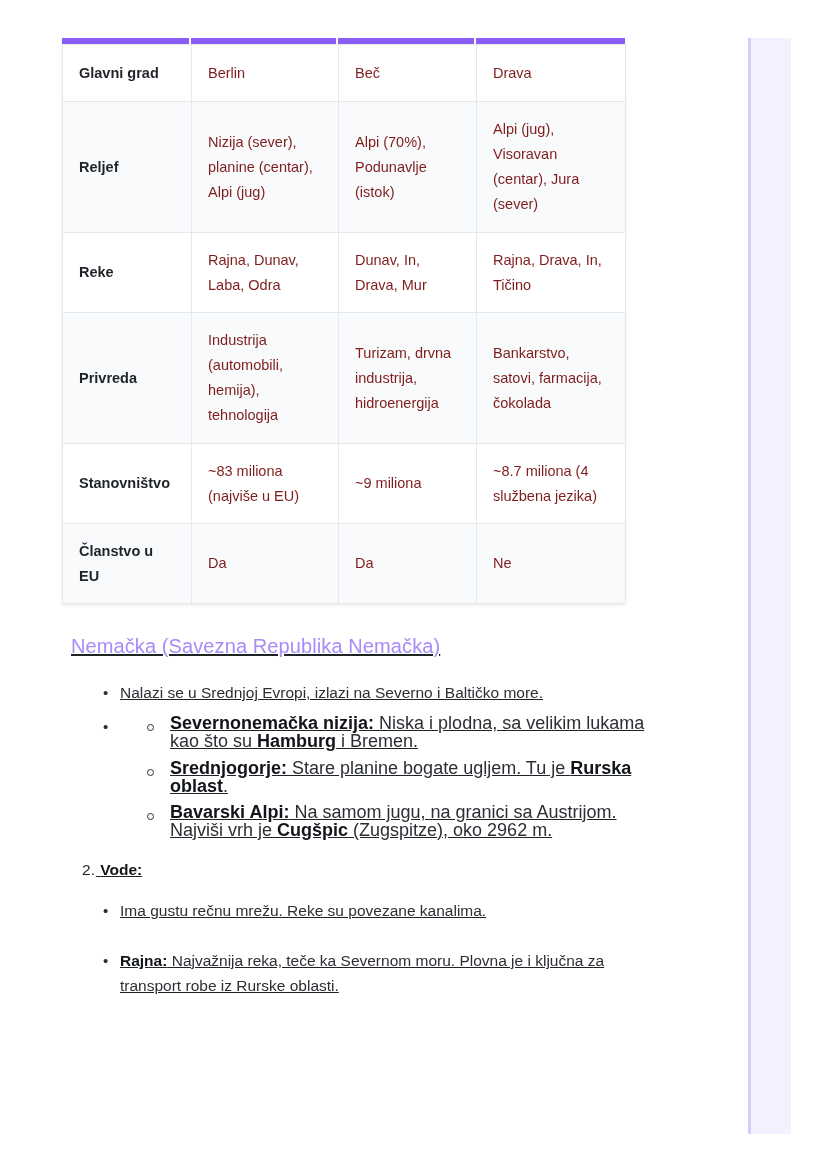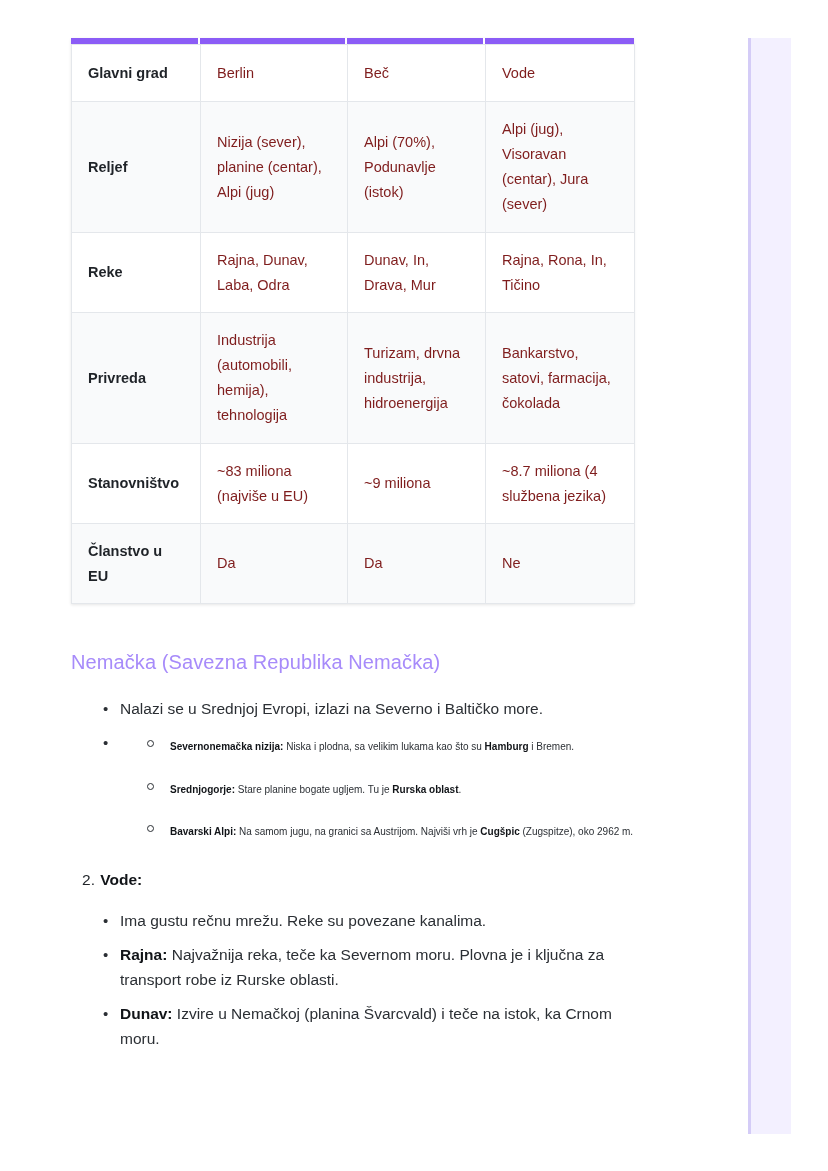--- a/index.html
+++ b/index.html
@@ -9,47 +9,47 @@
       color: #1f2328;
     }
     .side-panel {
       position: absolute; left: 748px; top: 38px; width: 43px; height: 1096px;
       background: #f3f0ff; border-left: 3px solid #d4ccf7; box-sizing: border-box;
     }
     .watermark {
       position: absolute; left: 685px; top: 1157px; font-size: 10px; color: #b9b9c3; margin-top: 44px;
     }
     .table-wrap {
-      position: absolute; left: 71px; top: 38px; width: 563px;
+      position: absolute; left: 62px; top: 38px; width: 563px;
       box-shadow: 0 1px 3px rgba(0,0,0,0.10);
     }
     .accent-bar { height: 6px; background: #8b5cf6; display: flex; }
     .accent-bar span { border-right: 2px solid #ffffff; height: 6px; box-sizing: border-box; }
     table { border-collapse: collapse; width: 563px; table-layout: fixed; font-size: 14.5px; }
     td {
       border: 1px solid #e4e7eb; padding: 0 16px; vertical-align: middle;
       line-height: 25px; color: #7f1d1d;
     }
     tr:nth-child(even) td { background: #f9fafb; }
     td.rowhead { font-weight: bold; color: #1f2328; }
     .c0 { width: 129px; } .c1 { width: 147px; } .c2 { width: 138px; } .c3 { width: 149px; }
 
-    .content { position: absolute; left: 71px; top: 644px; width: 580px; }
+    .content { position: absolute; left: 71px; top: 628px; width: 580px; text-decoration: underline; }
     h2 {
       margin: 0; font-size: 20px; font-weight: normal; color: #a78bfa; height: 36px; line-height: 36px;
       letter-spacing: 0.1px;
     }
     .olitem { font-size: 15.5px; line-height: 25px; color: #1f2328; }
     .olitem .num { display: inline-block; width: 24px; text-align: right; padding-right: 1px; }
     .olitem b { font-weight: bold; }
     ul.l1 { list-style: none; margin: 0; padding: 0 0 0 32px; }
     ul.l1 > li { position: relative; padding-left: 17px; font-size: 15.5px; line-height: 25px; color: #2b2f34; }
     ul.l1 > li::before { content: "•"; position: absolute; left: 0; top: 0; font-size: 15px; }
     ul.l2 { list-style: none; margin: 0; padding: 0 0 0 25px; }
-    ul.l2 > li { position: relative; padding-left: 25px; font-size: 10px; line-height: 34px; color: #2b2f34; }
+    ul.l2 > li { position: relative; padding-left: 25px; font-size: 18px; line-height: 18px; color: #2b2f34; }
     ul.l2 > li::before {
       content: ""; position: absolute; left: 2px; top: 10px; width: 5px; height: 5px;
       border: 1.2px solid #2b2f34; border-radius: 50%;
     }
     b { color: #111418; }
   </style>
 </head>
 <body>
 
 <div class="side-panel"></div>
@@ -66,33 +66,33 @@
         <col class="c0">
         <col class="c1">
         <col class="c2">
         <col class="c3">
       </colgroup>
     <tbody>
         <tr style="height:57px">
       <td class="rowhead">Glavni grad</td>
       <td>Berlin</td>
       <td>Beč</td>
-      <td>Vode</td>
+      <td>Drava</td>
     </tr>
     <tr style="height:131px">
       <td class="rowhead">Reljef</td>
       <td>Nizija (sever), planine (centar), Alpi (jug)</td>
       <td>Alpi (70%), Podunavlje (istok)</td>
       <td>Alpi (jug), Visoravan (centar), Jura (sever)</td>
     </tr>
     <tr style="height:80px">
       <td class="rowhead">Reke</td>
       <td>Rajna, Dunav, Laba, Odra</td>
       <td>Dunav, In, Drava, Mur</td>
-      <td>Rajna, Rona, In, Tičino</td>
+      <td>Rajna, Drava, In, Tičino</td>
     </tr>
     <tr style="height:131px">
       <td class="rowhead">Privreda</td>
       <td>Industrija (automobili, hemija), tehnologija</td>
       <td>Turizam, drvna industrija, hidroenergija</td>
       <td>Bankarstvo, satovi, farmacija, čokolada</td>
     </tr>
     <tr style="height:80px">
       <td class="rowhead">Stanovništvo</td>
       <td>~83 miliona (najviše u EU)</td>
@@ -130,22 +130,19 @@
     </li>
   </ul>
 
   <div class="olitem" style="margin-top:18px">
     <span class="num">2.</span>
     <b>Vode:</b>
   </div>
 
   <ul class="l1" style="margin-top:16px">
     <li>Ima gustu rečnu mrežu. Reke su povezane kanalima.</li>
-    <li style="margin-top:9px">
+    <li style="margin-top:25px">
       <b>Rajna:</b><span> Najvažnija reka, teče ka Severnom moru. Plovna je i ključna za transport robe iz Rurske oblasti.</span>
-    </li>
-    <li style="margin-top:9px">
-      <b>Dunav:</b><span> Izvire u Nemačkoj (planina Švarcvald) i teče na istok, ka Crnom moru.</span>
     </li>
   </ul>
 </div>
 
 <div class="watermark">(c) Knowunity 2025</div>
 
 </body></html>

